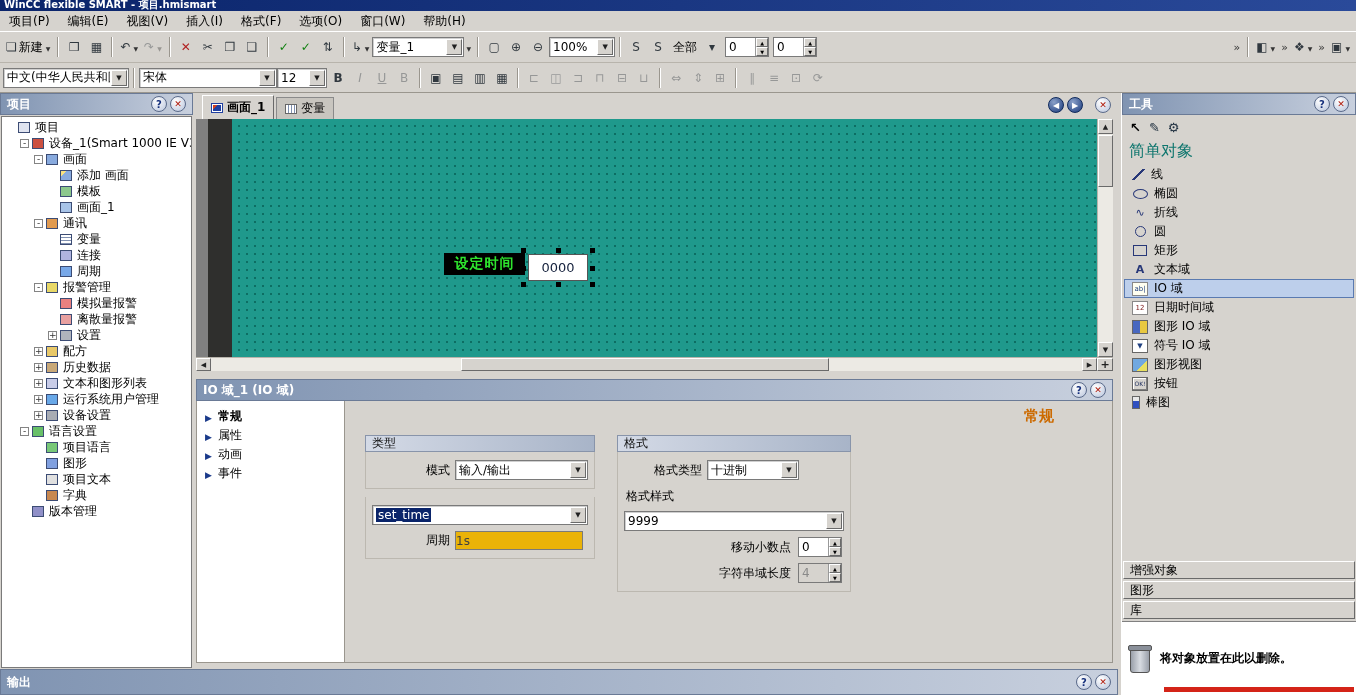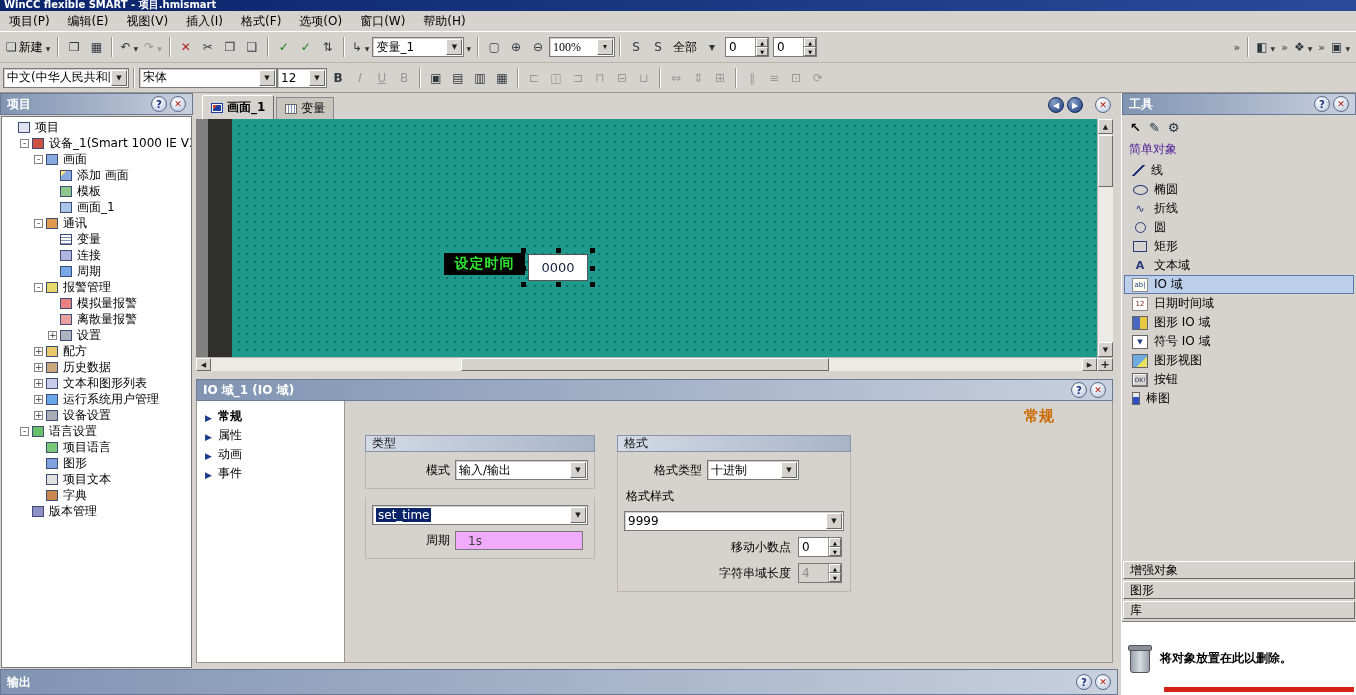--- a/index.html
+++ b/index.html
@@ -130,28 +130,28 @@
   .grp-type { left:20px; top:34px; width:230px; }
   .grp-process { left:20px; top:96px; width:230px; }
   .grp-format { left:272px; top:34px; width:234px; }
   .frow { display:flex; align-items:center; margin-top:6px; }
   .frow:first-child { margin-top:0; }
   .frow.right { justify-content:flex-end; }
   .flabel { font-size:12px; margin-right:5px; width:78px; text-align:right; flex:none; }
   .flabel.auto { width:auto; }
   .flabel-left { font-size:12px; display:block; margin:8px 0 4px 2px; }
   .w130{width:133px} .w92{width:92px} .wfull{width:100%}
-  .field { border:1px solid #7a7a7a; background:#f0abfc; height:19px; padding:0 12px; color:#404040; display:inline-flex; align-items:center; width:128px; }
+  .field { border:1px solid #7a7a7a; background:#eab308; height:19px; padding:0 0; color:#404040; display:inline-flex; align-items:center; width:128px; }
 
   
   .right-panel { left:1121px; top:93px; width:235px; height:602px; display:flex; flex-direction:column; border-left:1px solid #fff; }
   .tools-toolbar { height:24px; display:flex; align-items:center; gap:8px; padding:0 8px; }
   .tt-icon { font-size:13px; color:#203040; }
   .tt-icon.pointer { font-weight:bold; color:#000; }
-  .section-label { color:#4c1d95; font-size:12px; padding:2px 7px 3px; }
+  .section-label { color:#0f766e; font-size:16px; padding:2px 7px 3px; }
   .tools-list { }
   .tool-row { height:19px; display:flex; align-items:center; gap:6px; padding-left:7px; margin:0 2px; border:1px solid transparent; }
   .tool-row.selected { background:var(--tool-select-bg,#bdcfeb); border-color:var(--tool-select-border,#5a7ab0); }
   .tool-label { font-size:12px; }
   .ti { width:16px; height:14px; display:flex; align-items:center; justify-content:center; flex:none; color:#283878; }
   .ti-line-icon { width:13px; height:11px; background:linear-gradient(135deg,transparent 45%,#283878 45%,#283878 55%,transparent 55%); }
   .ti-polyline-icon::before { content:"∿"; font-size:11px; }
   .ti-ellipse-icon::before { content:""; display:block; width:13px; height:8px; border:1px solid #283878; border-radius:50%; }
   .ti-circle-icon::before { content:""; display:block; width:9px; height:9px; border:1px solid #283878; border-radius:50%; }
   .ti-rectangle-icon::before { content:""; display:block; width:12px; height:9px; border:1px solid #283878; }
@@ -258,21 +258,21 @@
       <span class="tb-sep"></span>
       <span class="tb-btn">
         <span class="tb-glyph">▢</span>
       </span>
       <span class="tb-btn">
         <span class="tb-glyph">⊕</span>
       </span>
       <span class="tb-btn">
         <span class="tb-glyph">⊖</span>
       </span>
-      <span class="combo" style="width: 66px; font-family: Liberation Serif, serif;">
+      <span class="combo" style="width: 66px;">
         <span class="combo-text">100%</span>
         <span class="combo-btn"></span>
       </span>
       <span class="tb-sep"></span>
       <span class="tb-btn">
         <span class="tb-glyph">S</span>
       </span>
       <span class="tb-btn">
         <span class="tb-glyph">S</span>
       </span>

